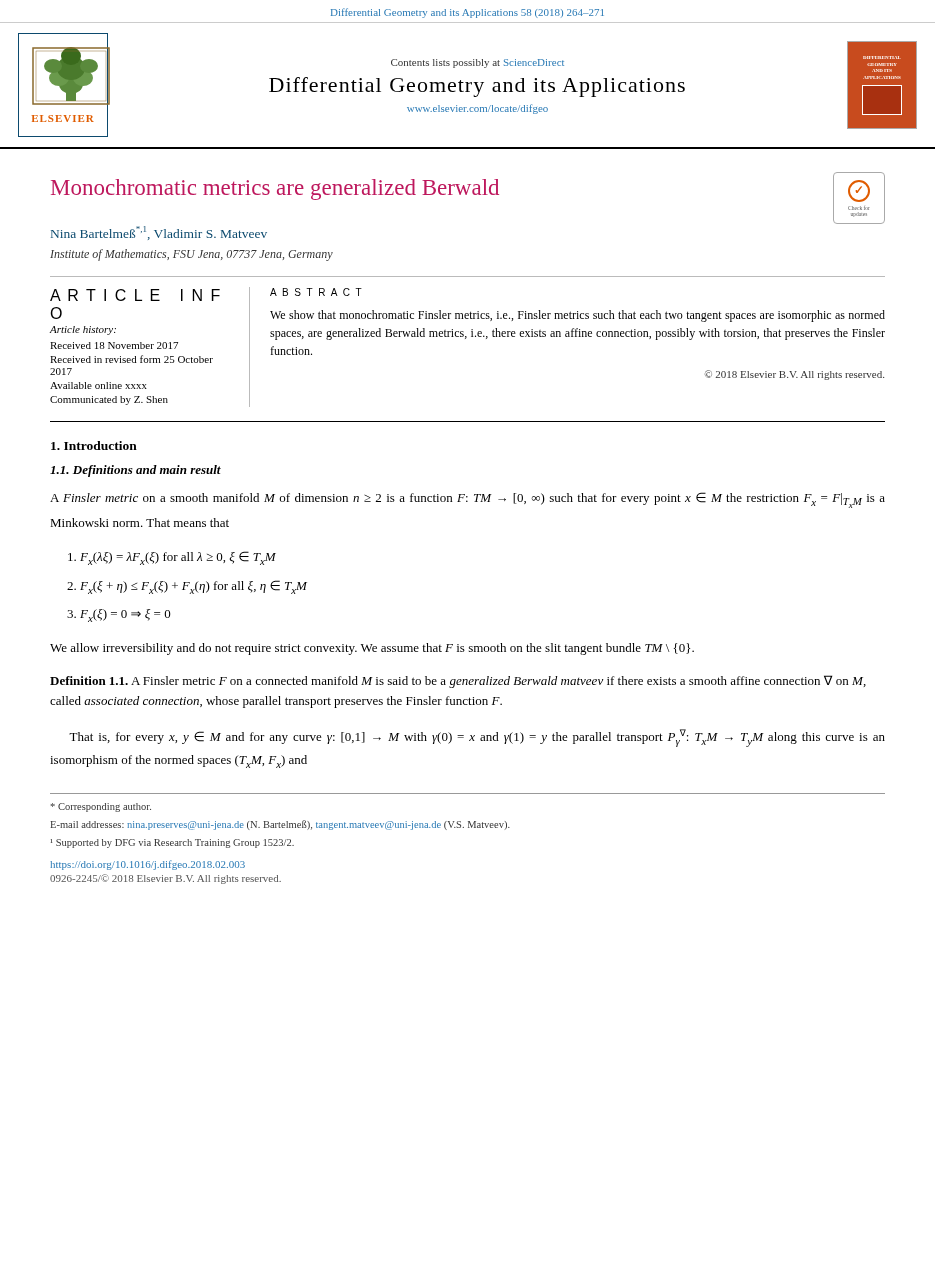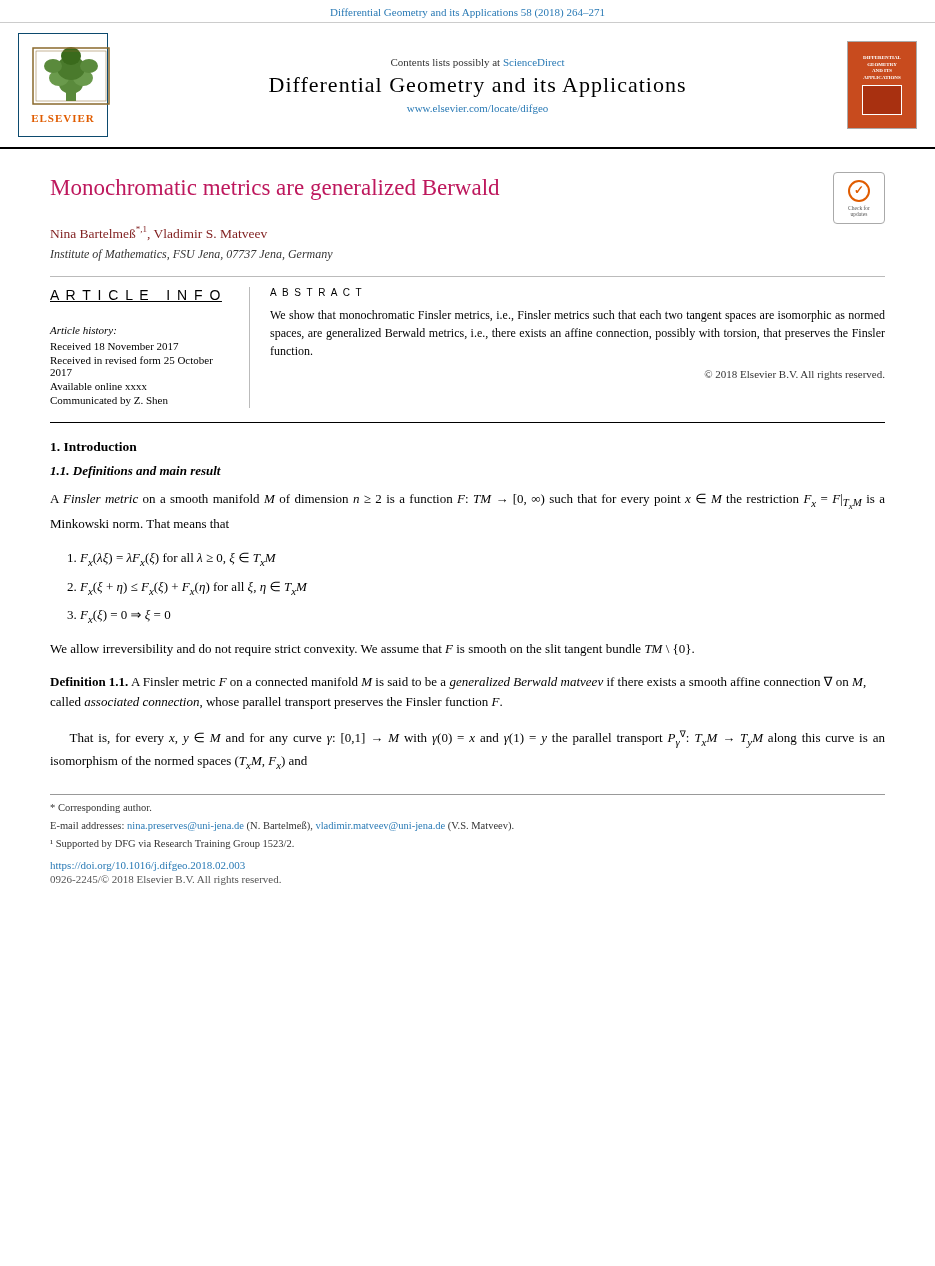--- a/index.html
+++ b/index.html
@@ -162,21 +162,21 @@
     .check-updates-badge .check-mark {
       color: #e05c00;
       font-size: 12px;
       font-weight: bold;
     }
 
     
     .authors {
       font-size: 13.5px;
       margin-bottom: 5px;
-      color: #7f1d1d;
+      color: #0c4a6e;
     }
 
     
     .affiliation {
       font-style: italic;
       font-size: 12px;
       color: #333;
       margin-bottom: 14px;
     }
 
@@ -191,27 +191,26 @@
 
     .article-info-col {
       width: 200px;
       flex-shrink: 0;
       font-size: 11px;
       border-right: 1px solid #bbb;
       padding-right: 14px;
     }
 
     .info-section-title {
-      font-size: 14px;
+      font-size: 16px;
       letter-spacing: 1.5px;
       text-transform: uppercase;
       font-family: Arial, sans-serif;
       font-weight: normal;
-      margin-bottom: 21px;
-      text-decoration: underline;
+      margin-bottom: 0;
     }
 
     .info-subsection-title {
       font-style: italic;
       font-size: 11px;
       margin-bottom: 4px;
       font-family: Liberation Serif, serif;
     }
 
     .info-line {
@@ -464,21 +463,21 @@
 
     <div class="body-text">
       &nbsp;&nbsp;&nbsp;&nbsp;That is, for every <em>x</em>, <em>y</em> ∈ <em>M</em> and for any curve <em>γ</em>: [0,1] → <em>M</em> with <em>γ</em>(0) = <em>x</em> and <em>γ</em>(1) = <em>y</em> the parallel transport <em>P</em><sub><em>γ</em></sub><sup>∇</sup>: <em>T</em><sub><em>x</em></sub><em>M</em> → <em>T</em><sub><em>y</em></sub><em>M</em> along this curve is an isomorphism of the normed spaces (<em>T</em><sub><em>x</em></sub><em>M</em>, <em>F</em><sub><em>x</em></sub>) and
     </div>
 
     <div class="footnotes-area">
       <div class="footnote-line">
         <span>* Corresponding author.</span>
       </div>
       <div class="footnote-line">
-        <span>E-mail addresses:</span>&nbsp;<a class="footnote-link">nina.preserves@uni-jena.de</a>&nbsp;<span>(N. Bartelmeß),</span>&nbsp;<a class="footnote-link">vladimir.matveev@uni-jena.de</a>&nbsp;<span>(V.S. Matveev).</span>
+        <span>E-mail addresses:</span>&nbsp;<a class="footnote-link">nina.preserves@uni-jena.de</a>&nbsp;<span>(N. Bartelmeß),</span>&nbsp;<a class="footnote-link">tangent.matveev@uni-jena.de</a>&nbsp;<span>(V.S. Matveev).</span>
       </div>
       <div class="footnote-line">¹ Supported by DFG via Research Training Group 1523/2.</div>
     </div>
 
     <div class="doi-line">
       <a class="footnote-link">https://doi.org/10.1016/j.difgeo.2018.02.003</a>
     </div>
     <div class="copyright-bottom">0926-2245/© 2018 Elsevier B.V. All rights reserved.</div>
 
   </div>

